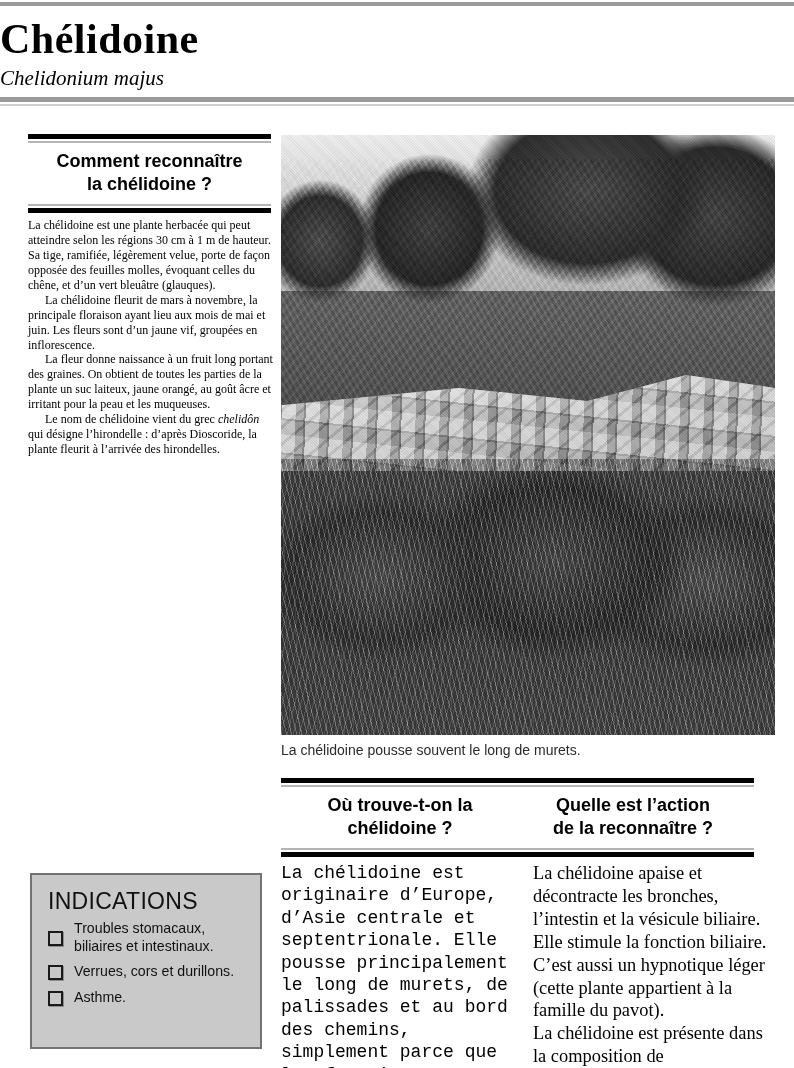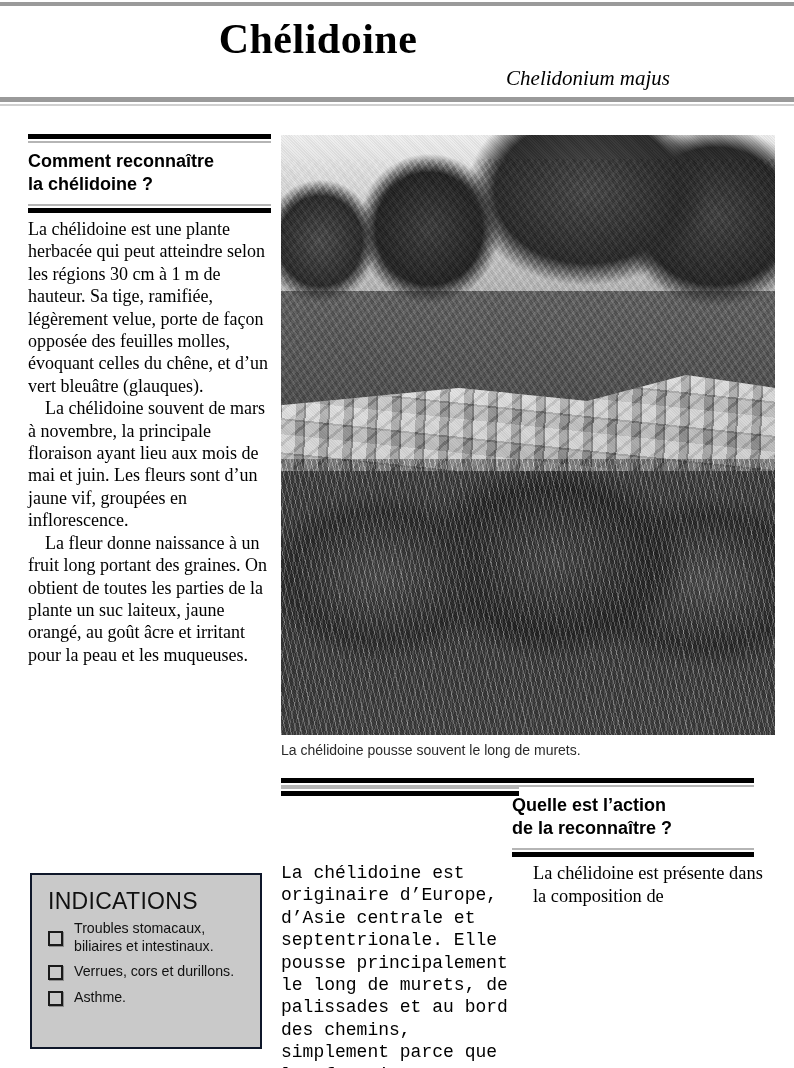--- a/index.html
+++ b/index.html
@@ -38,32 +38,31 @@
   .head-rule-bottom2 {
     position: absolute;
     left: 0; top: 104px;
     width: 794px; height: 2px;
     background: #cfcfcf;
   }
   #title-main {
     position: absolute;
     left: 0; top: 17px;
     width: 636px;
-    text-align: center;
     font-family: "Liberation Serif", serif;
     font-size: 42px;
     font-weight: bold;
     letter-spacing: 0.5px;
     line-height: 1.05;
   }
   #title-latin {
     position: absolute;
     left: 0; top: 66px;
     width: 670px;
-    text-align: right;
+    text-align: left;
     font-family: "Liberation Serif", serif;
     font-style: italic;
     font-size: 21px;
   }
 
   
   .sect-head { position: absolute; }
   .rule-thick-black {
     width: 100%; height: 5px;
     background: #000000;
@@ -76,50 +75,51 @@
   .rule-thin-grey-top {
     width: 100%; height: 2px;
     background: #b5b5b5;
     margin-bottom: 2px;
   }
   .sect-head-title {
     font-family: "Liberation Sans", sans-serif;
     font-weight: bold;
     font-size: 18px;
     line-height: 1.30;
+    text-align: center;
     padding: 7px 0 7px 0;
   }
 
   
   #col-left {
     position: absolute;
     left: 28px; top: 134px;
     width: 243px;
   }
   #left-head { position: relative; width: 243px; }
   #left-body {
     position: absolute;
     left: 28px; top: 218px;
     width: 246px;
     font-family: "Liberation Serif", serif;
-    font-size: 18px;
+    font-size: 12px;
     line-height: 1.245;
     text-align: left;
   }
   #left-body p { margin: 0; text-indent: 17px; }
   #left-body p:first-child { text-indent: 0; }
 
   
   #indications-box {
     position: absolute;
     left: 30px; top: 873px;
     width: 232px;
     height: 176px;
     background: #c9c9c9;
-    border: 2px solid #0f172a;
+    border: 2px solid #737373;
     box-sizing: border-box;
   }
   #indications-title {
     font-family: "Liberation Sans", sans-serif;
     font-size: 23px;
     letter-spacing: 0.3px;
     padding: 13px 0 4px 16px;
     color: #111;
   }
   .ind-list { margin: 0; padding: 0 8px 0 16px; list-style: none; }
@@ -266,22 +266,23 @@
       <div>Comment reconnaître</div>
       <div>la chélidoine ?</div>
     </div>
     <div class="rule-thin-grey-top"></div>
     <div class="rule-thick-black"></div>
   </div>
 </div>
 
 <div id="left-body">
   <p>La chélidoine est une plante herbacée qui peut atteindre selon les régions 30 cm à 1 m de hauteur. Sa tige, ramifiée, légèrement velue, porte de façon opposée des feuilles molles, évoquant celles du chêne, et d’un vert bleuâtre (glauques).</p>
-  <p>La chélidoine souvent de mars à novembre, la principale floraison ayant lieu aux mois de mai et juin. Les fleurs sont d’un jaune vif, groupées en inflorescence.</p>
+  <p>La chélidoine fleurit de mars à novembre, la principale floraison ayant lieu aux mois de mai et juin. Les fleurs sont d’un jaune vif, groupées en inflorescence.</p>
   <p>La fleur donne naissance à un fruit long portant des graines. On obtient de toutes les parties de la plante un suc laiteux, jaune orangé, au goût âcre et irritant pour la peau et les muqueuses.</p>
+  <p><span>Le nom de chélidoine vient du grec </span><span class="ital">chelidôn</span><span> qui désigne l’hirondelle : d’après Dioscoride, la plante fleurit à l’arrivée des hirondelles.</span></p>
 </div>
 
 <div id="indications-box">
   <div id="indications-title">INDICATIONS</div>
   <ul class="ind-list">
     <li class="ind-item">
       <span class="ind-box-glyph"></span>
       <span>Troubles stomacaux, biliaires et intestinaux.</span>
     </li>
     <li class="ind-item">
@@ -303,34 +304,39 @@
   <div class="wall-tex"></div>
   <div class="grass"></div>
   <div class="grass-tex"></div>
   <div class="grain"></div>
 </div>
 <div id="photo-caption">La chélidoine pousse souvent le long de murets.</div>
 
 <div id="mid-head" class="sect-head">
   <div class="rule-thick-black"></div>
   <div class="rule-thin-grey"></div>
+  <div class="sect-head-title">
+    <div>Où trouve-t-on la</div>
+    <div>chélidoine ?</div>
+  </div>
   <div class="rule-thin-grey-top"></div>
   <div class="rule-thick-black"></div>
 </div>
 
 <div id="right-head" class="sect-head">
   <div class="rule-thick-black"></div>
   <div class="rule-thin-grey"></div>
   <div class="sect-head-title">
     <div>Quelle est l’action</div>
     <div>de la reconnaître ?</div>
   </div>
   <div class="rule-thin-grey-top"></div>
   <div class="rule-thick-black"></div>
 </div>
 
 <div id="mid-body">
   <p>La chélidoine est originaire d’Europe, d’Asie centrale et septentrionale. Elle pousse principalement le long de murets, de palissades et au bord des chemins, simplement parce que les fourmis transportent souvent les graines de chélidoine dans ces endroits.</p>
 </div>
 
 <div id="right-body">
+  <p>La chélidoine apaise et décontracte les bronches, l’intestin et la vésicule biliaire. Elle stimule la fonction biliaire. C’est aussi un hypnotique léger (cette plante appartient à la famille du pavot).</p>
   <p>La chélidoine est présente dans la composition de</p>
 </div>
 
 </body></html>

